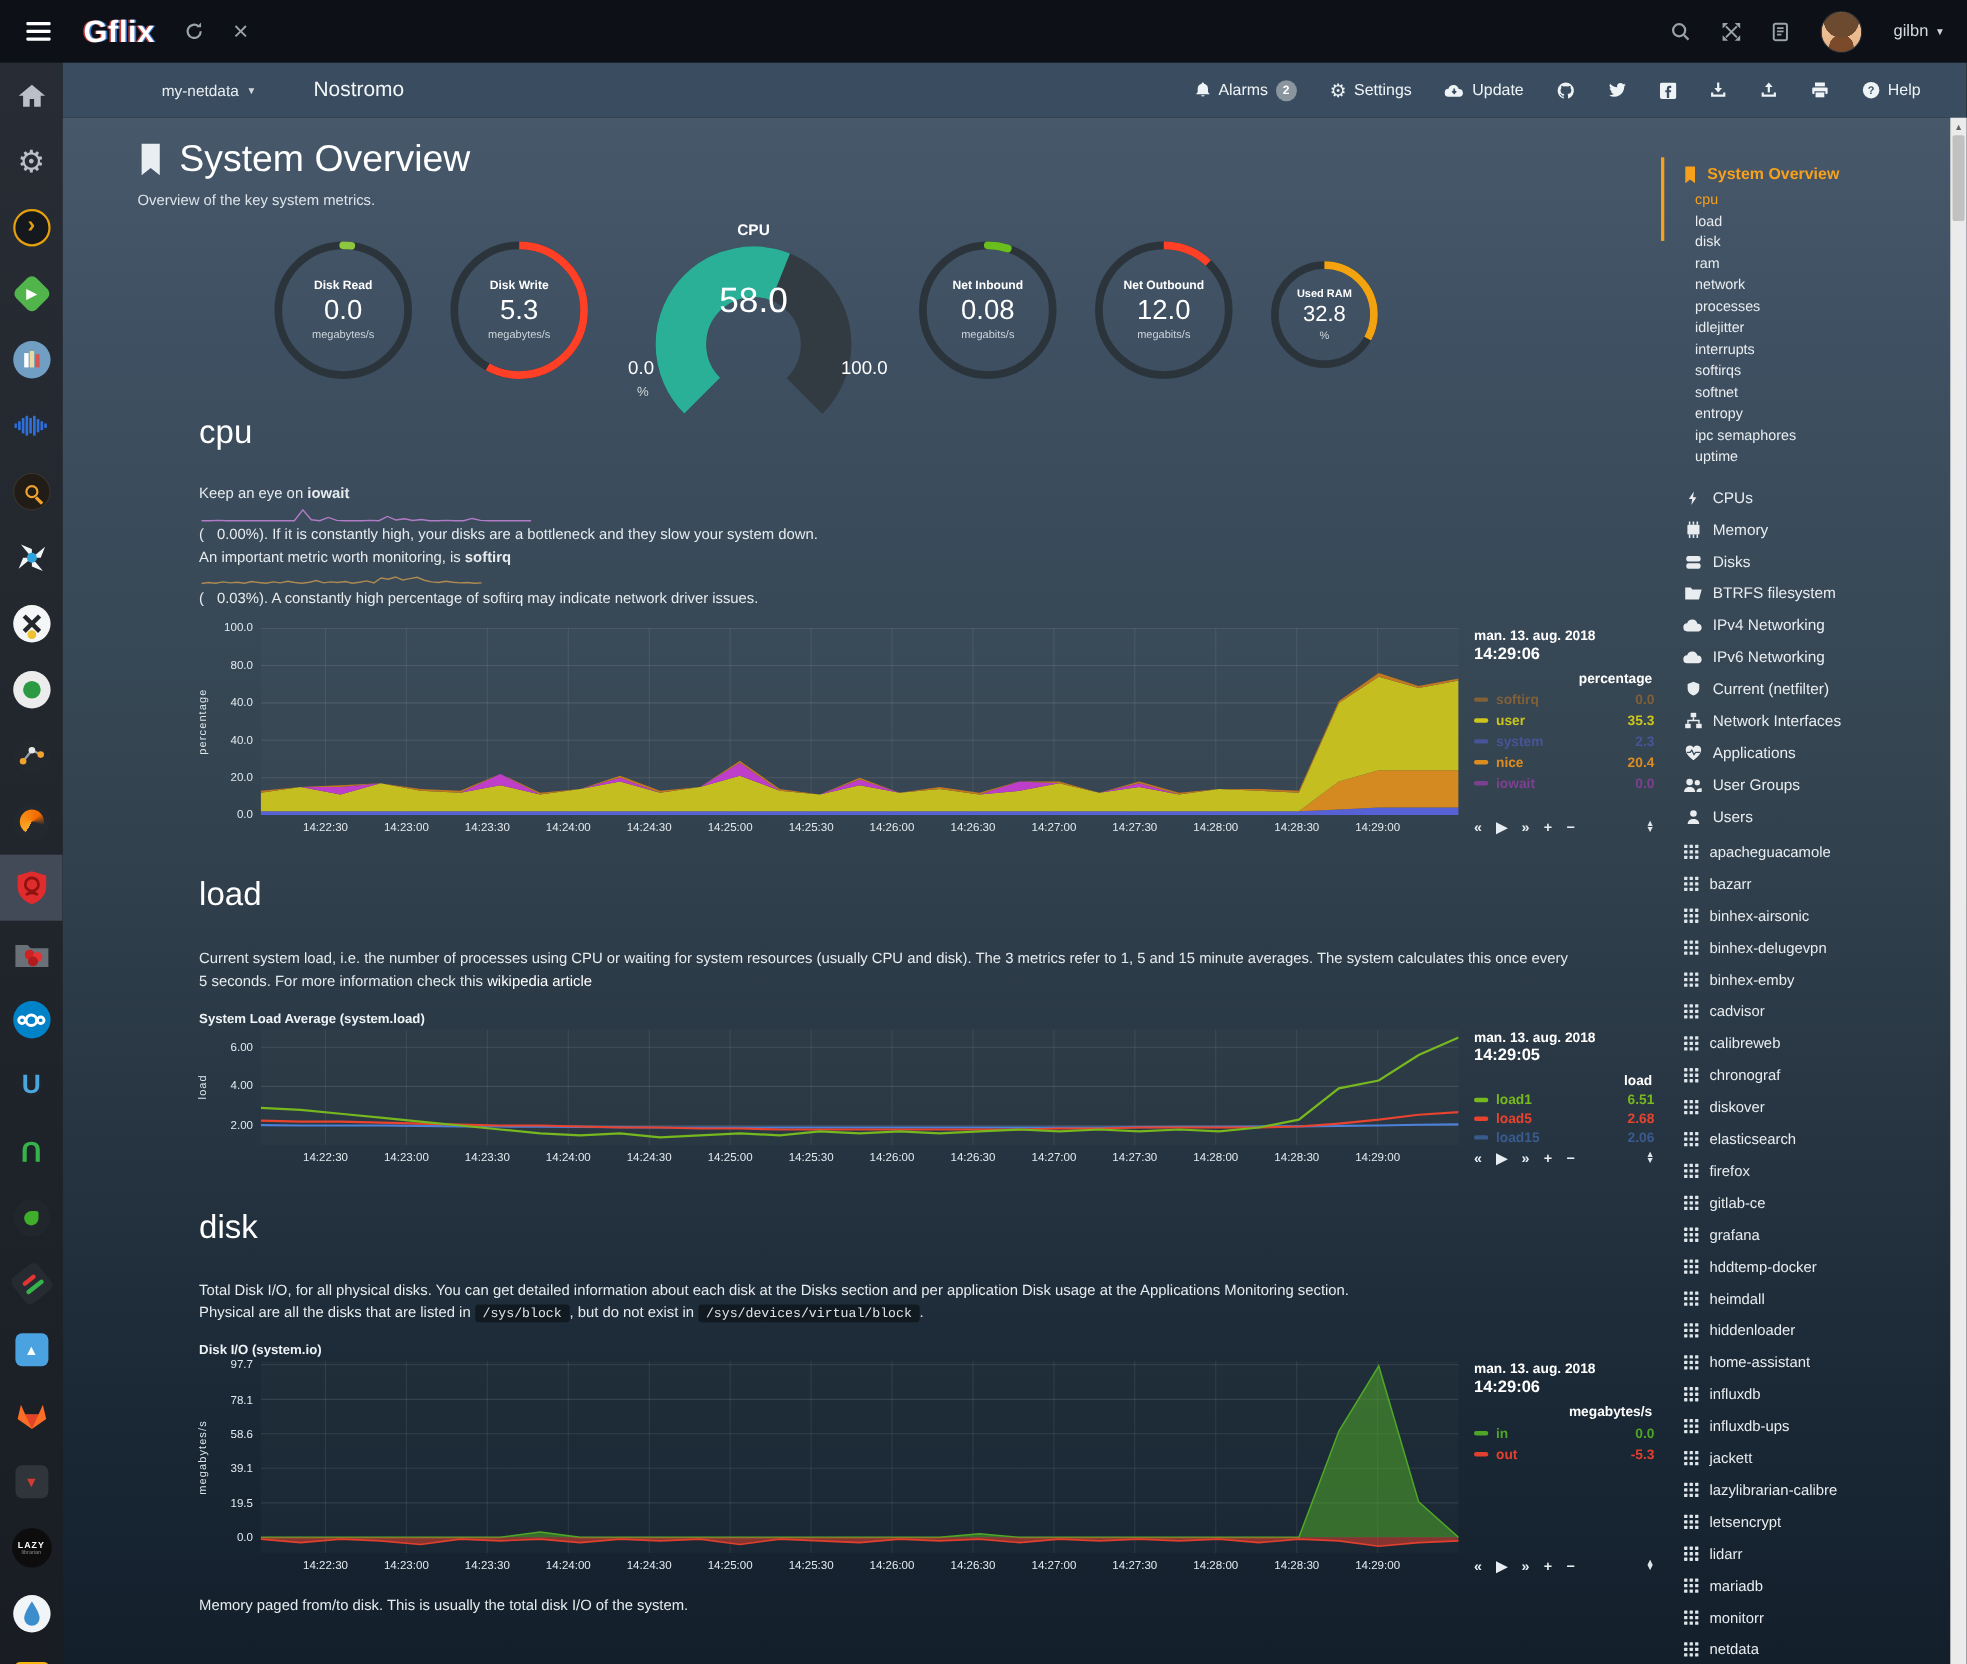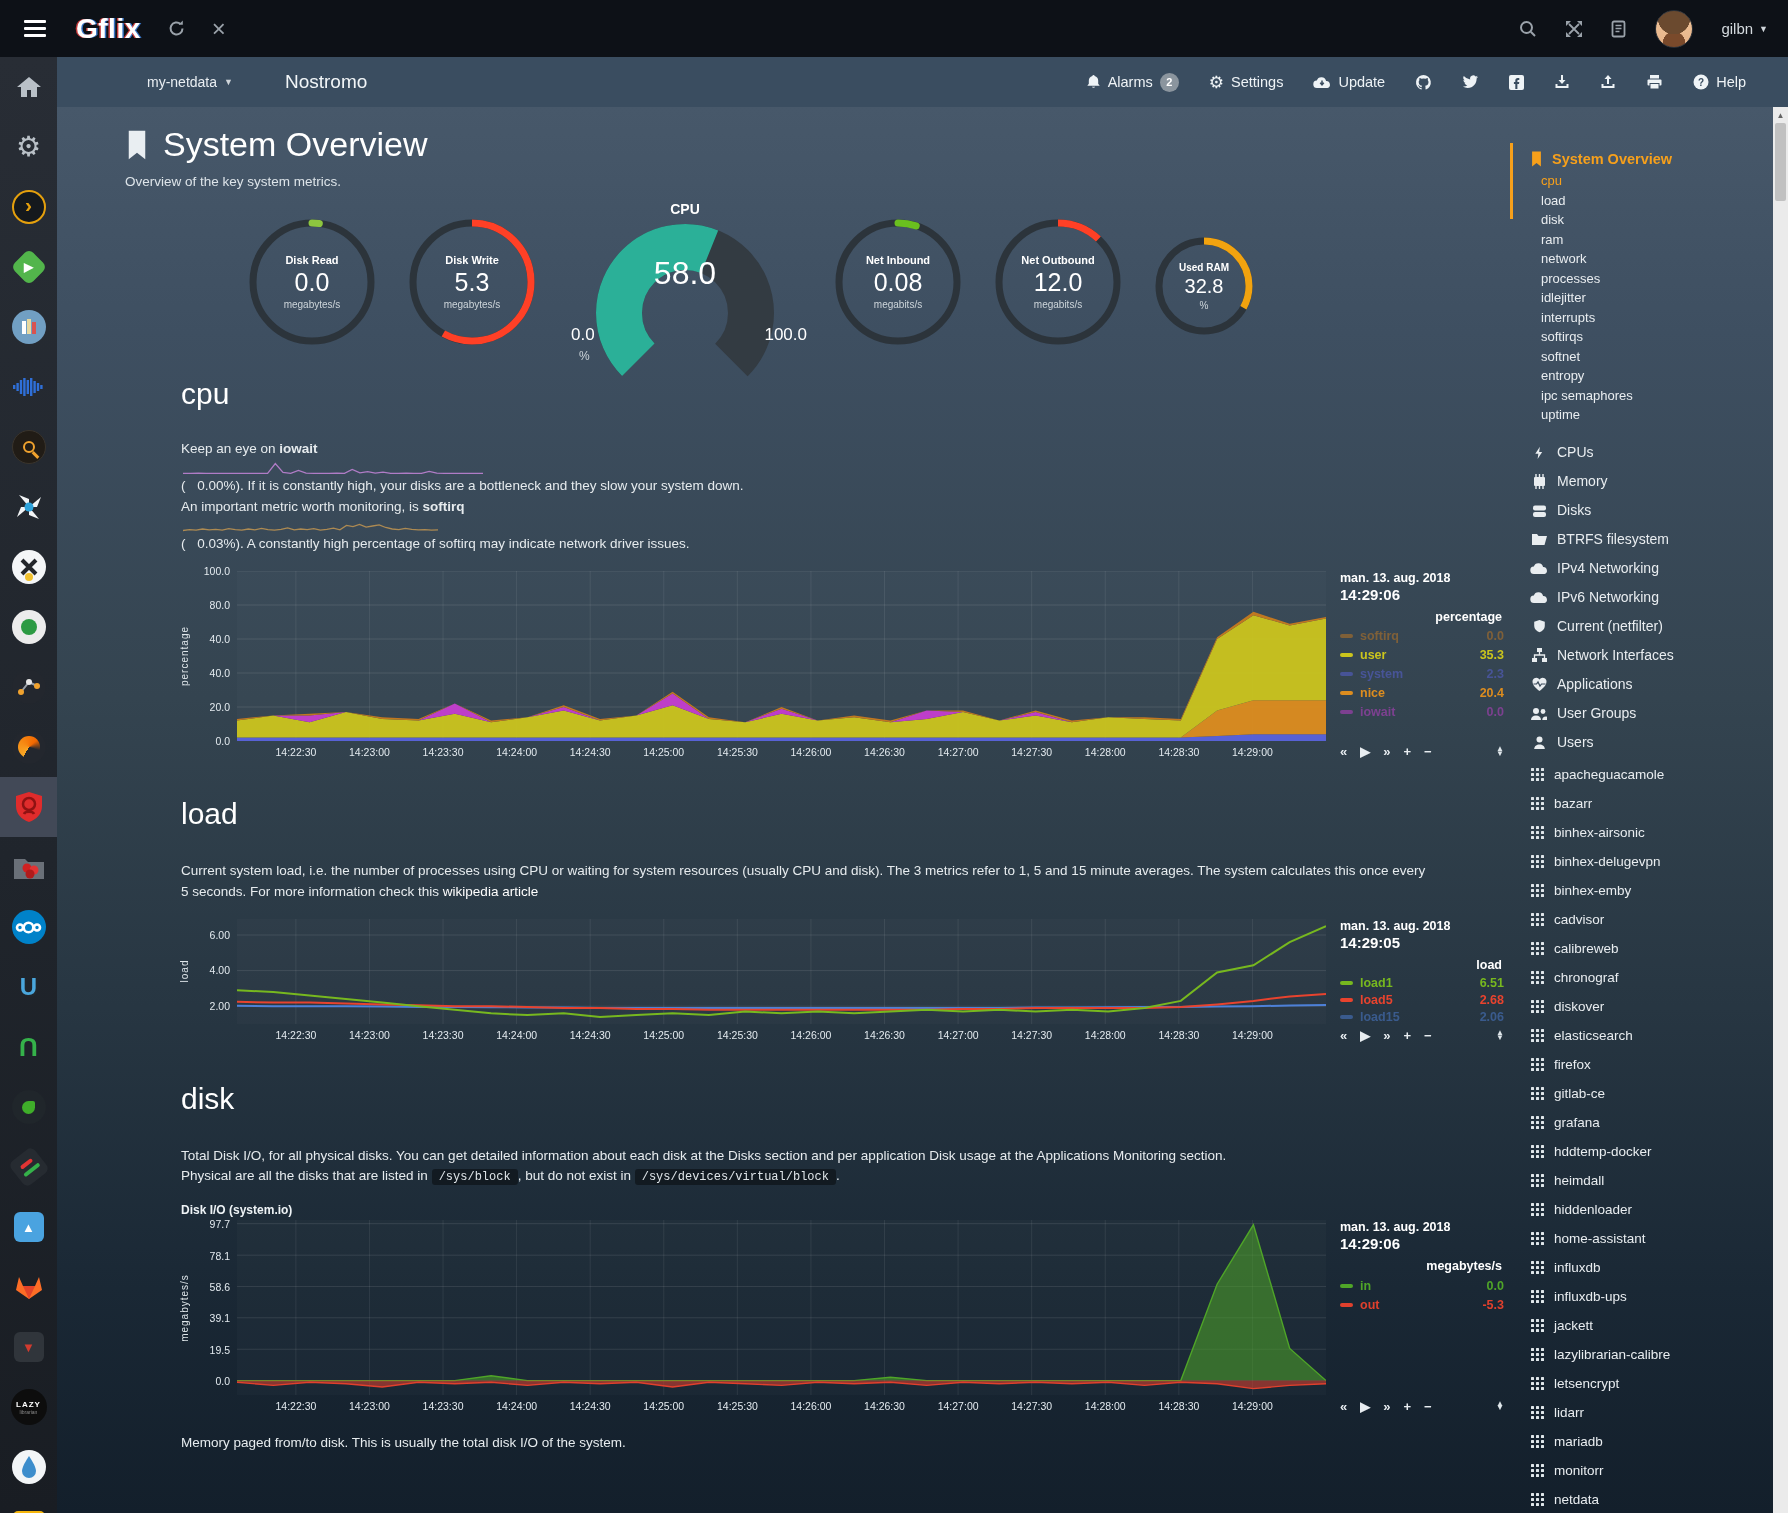--- a/index.html
+++ b/index.html
@@ -631,20 +631,21 @@
                 </div>
               </div>
             </div>
         </div>
 
         <div class="section" id="section-load" style="margin-top:34px;">
           <div class="section-title" style="margin-bottom:30px;">load</div>
           <div class="desc"><span>Current system load, i.e. the number of processes using CPU or waiting for system resources (usually CPU and disk). The 3 metrics refer to 1, 5 and 15 minute averages. The system calculates this once every 5 seconds. For more information check this </span><a class="wiki" href="#">wikipedia article</a></div>
           <div id="chart-mount-load">
               <div class="chart">
+                <div class="chart-title">System Load Average (system.load)</div>
                 <div class="chart-body">
                   <div class="yaxis-title" style="height: 105px;">
                     <span>load</span>
                   </div>
                   <div class="ylabels" style="height: 105px;">
                     <span style="top: 81.2034px;">2.00</span>
                     <span style="top: 45.6102px;">4.00</span>
                     <span style="top: 10.0169px;">6.00</span>
                   </div>
                   <div class="plot-col">

